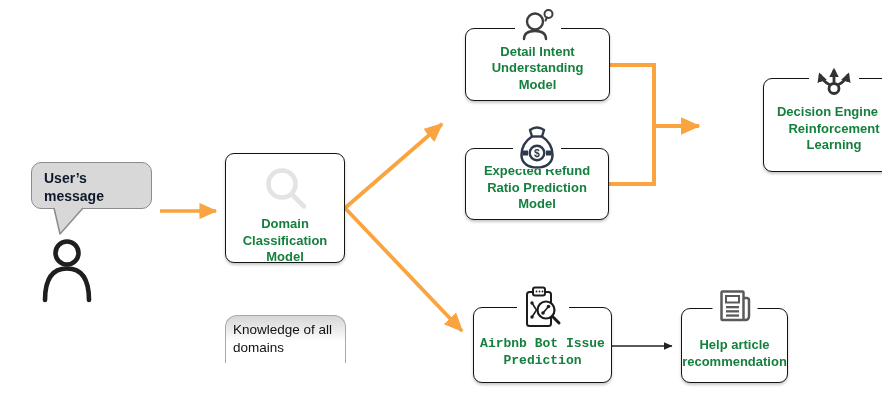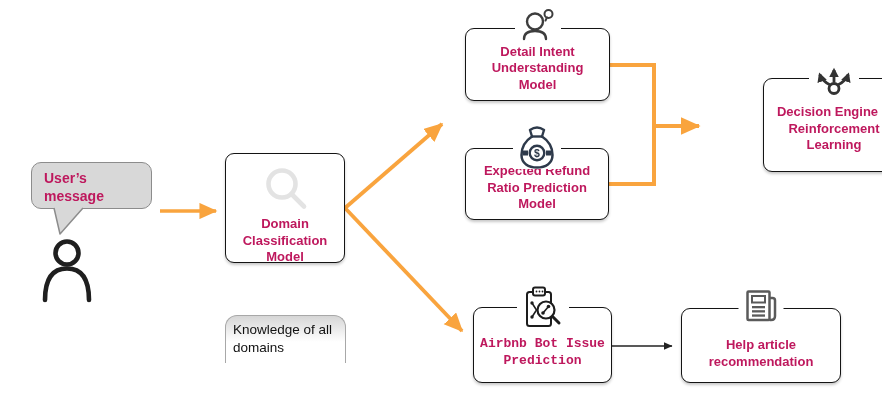--- a/index.html
+++ b/index.html
@@ -7,52 +7,52 @@
     position:relative;width:882px;height:403px;background:#ffffff;overflow:hidden;
     font-family:"Liberation Sans","DejaVu Sans",sans-serif;color:#111;
   }
   .overlay{position:absolute;left:0;top:0;width:882px;height:403px;z-index:1;pointer-events:none;}
   .node{
     position:absolute;z-index:2;background:#ffffff;border:1.6px solid #141414;border-radius:9px;
     box-shadow:0 2px 3px rgba(0,0,0,0.22);
     display:flex;align-items:center;justify-content:center;box-sizing:border-box;
   }
   .node-label{
-    font-weight:bold;font-size:13px;line-height:1.28;text-align:center;white-space:pre-line;color:#be185d;
+    font-weight:bold;font-size:13px;line-height:1.28;text-align:center;white-space:pre-line;color:#15803d;
   }
   .badge-icon{
     position:absolute;left:50%;transform:translateX(-50%);
     background:#ffffff;padding:0 5px;line-height:0;z-index:3;
   }
   .inner-icon{display:block;margin:10px auto 2px auto;line-height:0;}
   .bubble{
     position:absolute;left:31px;top:162px;width:121px;height:47px;z-index:2;
     background:#d8d8d8;border:1.5px solid #8c8c8c;border-radius:10px;box-sizing:border-box;
   }
   .bubble-text{
     font-weight:bold;font-size:14px;line-height:1.3;white-space:pre-line;
-    padding:6px 0 0 12px;color:#be185d;
+    padding:6px 0 0 12px;color:#0f172a;
   }
   .bubble-tail{position:absolute;left:14px;top:43.5px;}
   .person{position:absolute;left:38px;top:237px;z-index:2;line-height:0;}
   .note{
     position:absolute;left:225px;top:271px;width:121px;height:48px;z-index:0;
     border:1px solid #a8a8a8;border-bottom:none;border-radius:12px 12px 0 0;
     background:linear-gradient(to bottom,#d6d6d6 0%,#ffffff 55%);
     box-sizing:border-box;
     margin-top:44px;
   }
   .note-text{font-size:13.5px;line-height:1.3;white-space:pre-line;padding:5px 0 0 7px;color:#111;}
   
   .n-domain {left:225px;top:153px;width:120px;height:110px;flex-direction:column;justify-content:flex-start;}
   .n-detail {left:465px;top:28px; width:145px;height:73px;padding-top:8px;}
   .n-refund {left:465px;top:148px;width:144px;height:72px;padding-top:8px;}
   .n-decision{left:719px;top:78px;width:142px;height:94px;padding-top:8px;margin-left:44px;}
   .n-airbnb {left:473px;top:307px;width:139px;height:76px;padding-top:16px;font-family:Liberation Mono, monospace;}
-  .n-help   {left:681px;top:308px;width:160px;height:75px;padding-top:16px;}
+  .n-help   {left:681px;top:308px;width:107px;height:75px;padding-top:16px;}
 </style>
 </head>
 <body>
 
 <div class="canvas">
 
   <svg class="overlay" width="882" height="403" viewBox="0 0 882 403">
     <defs>
       <marker id="oarr" markerWidth="5.2" markerHeight="4.6" refX="4.6" refY="2.25" orient="auto" markerUnits="strokeWidth">
         <path d="M0 0 L5 2.25 L0 4.5 Z" fill="#F9A43E"></path>

